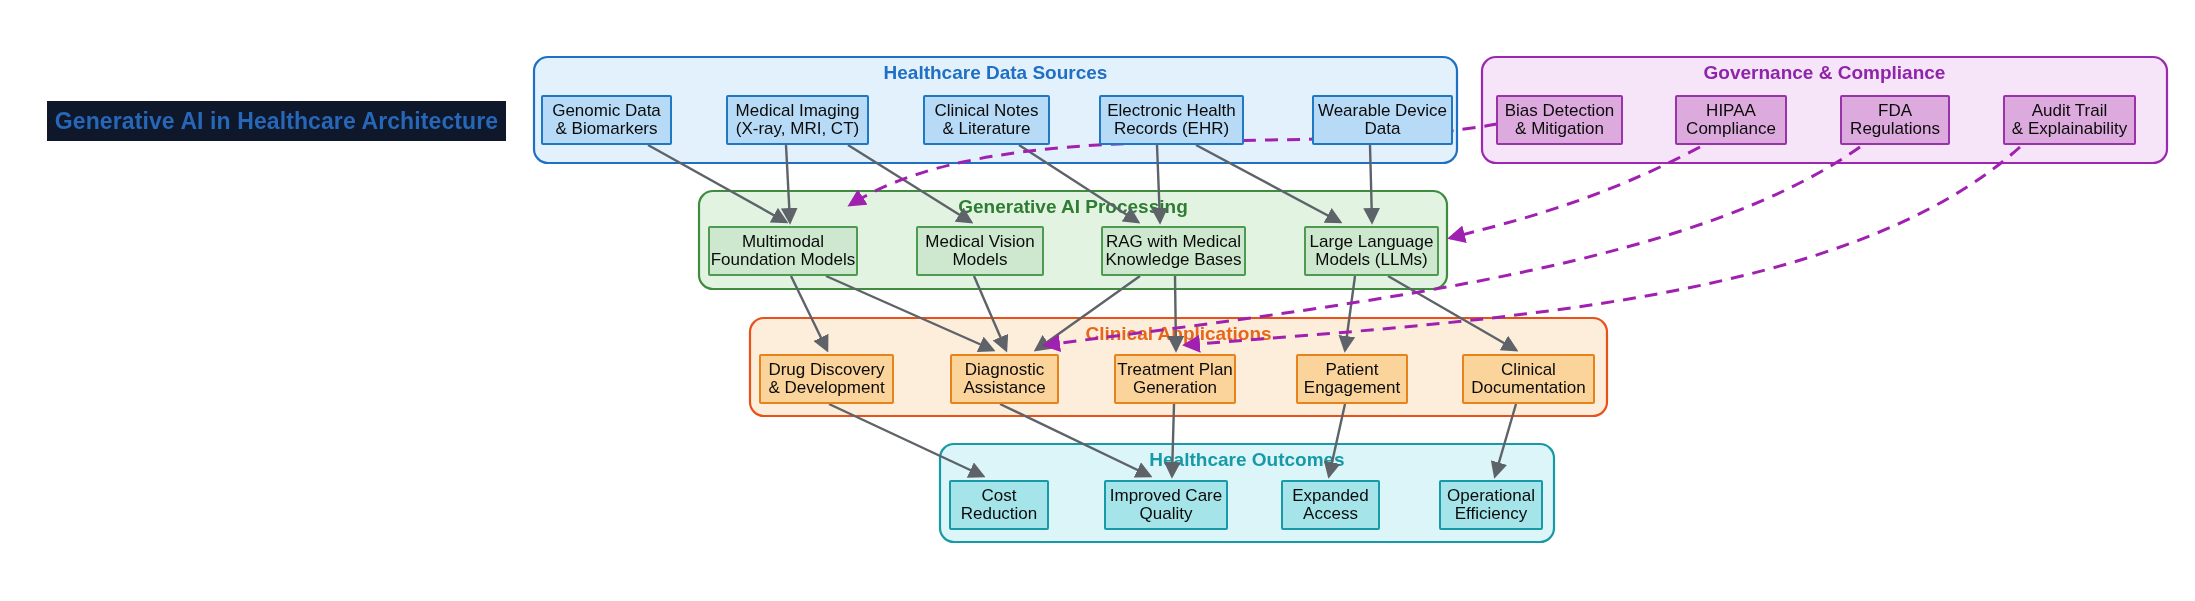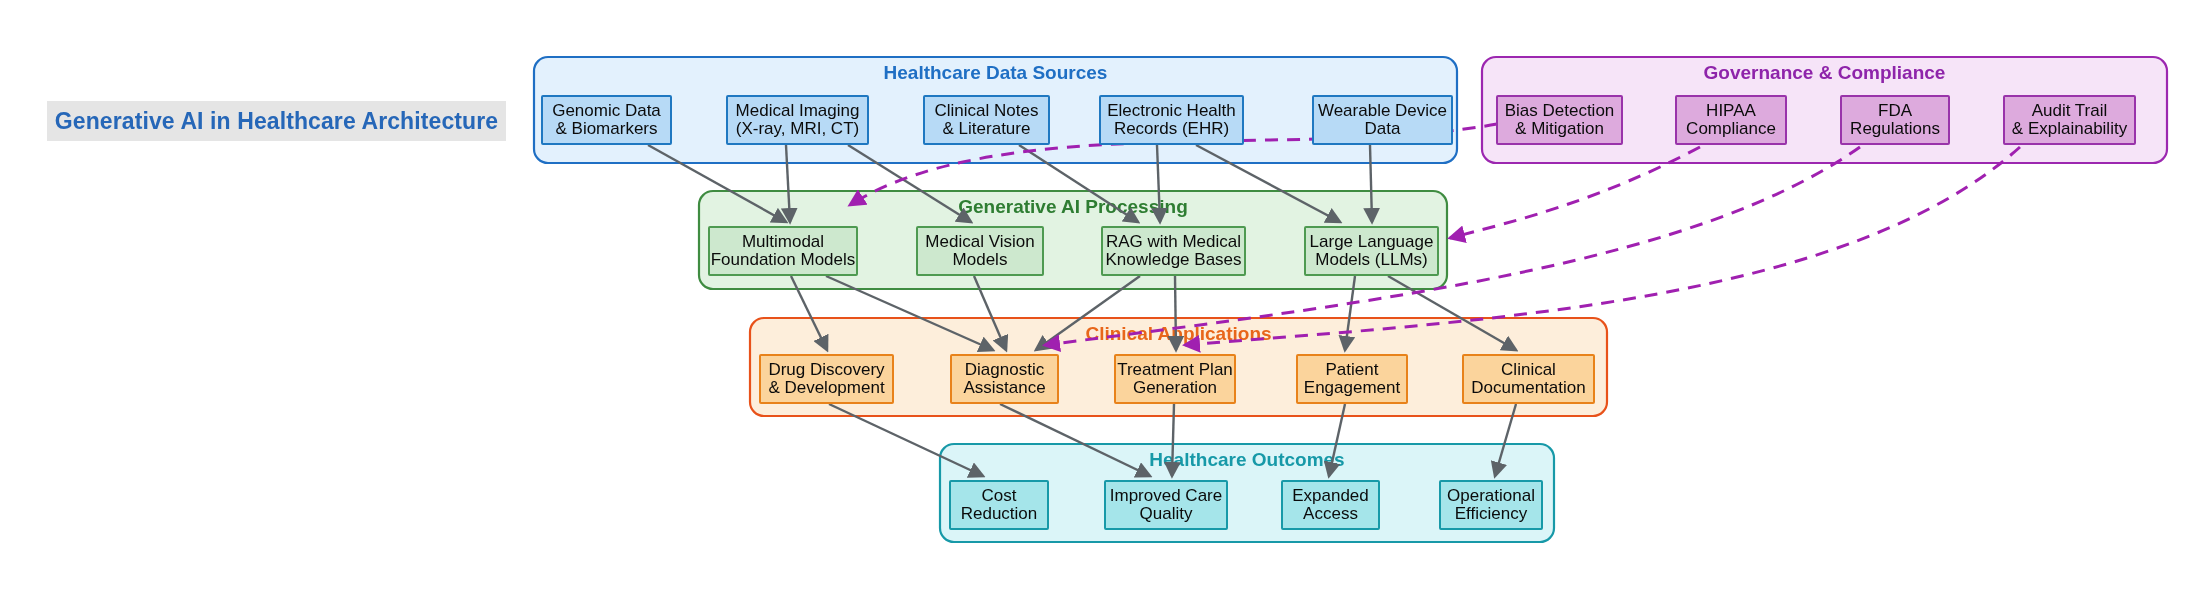--- a/index.html
+++ b/index.html
@@ -57,21 +57,21 @@
     stroke: #a020b0;
     stroke-width: 3;
     stroke-dasharray: 13 9;
   }
   .title-box {
     position: absolute;
     left: 47px;
     top: 101px;
     width: 459px;
     height: 40px;
-    background: #e5e5e5;
+    background: #0f172a;
     display: flex;
     align-items: center;
     justify-content: center;
   }
   .title-text {
     font-family: "Liberation Sans", sans-serif;
     font-size: 23px;
     font-weight: bold;
     color: #2667b8;
     letter-spacing: 0.1px;

